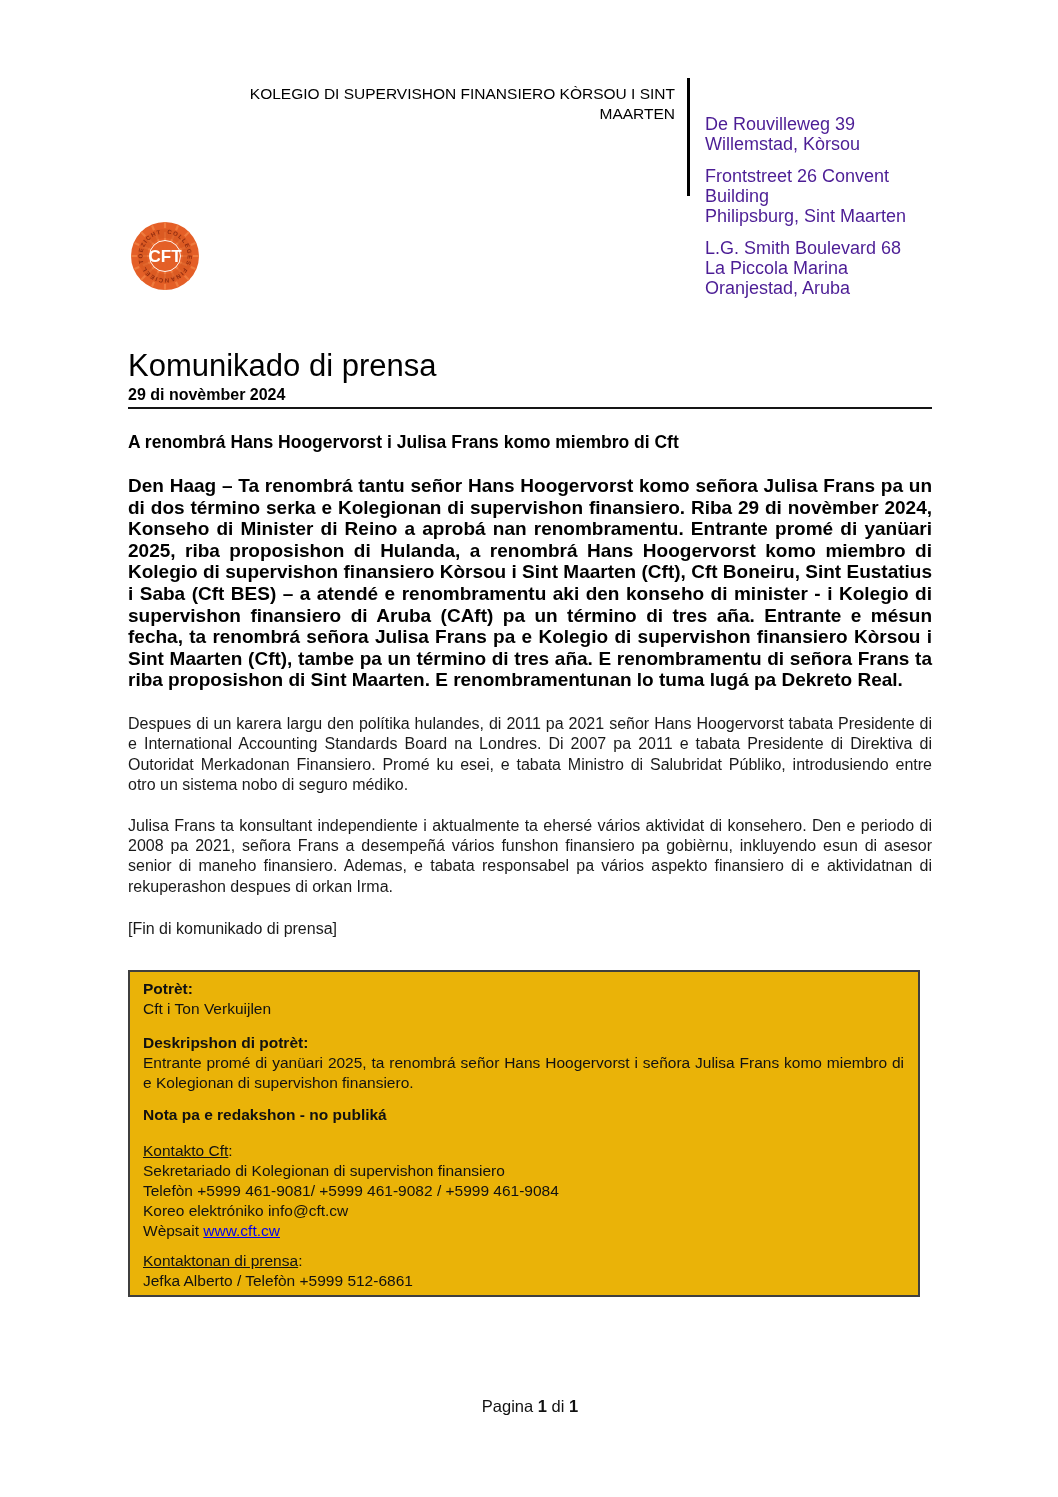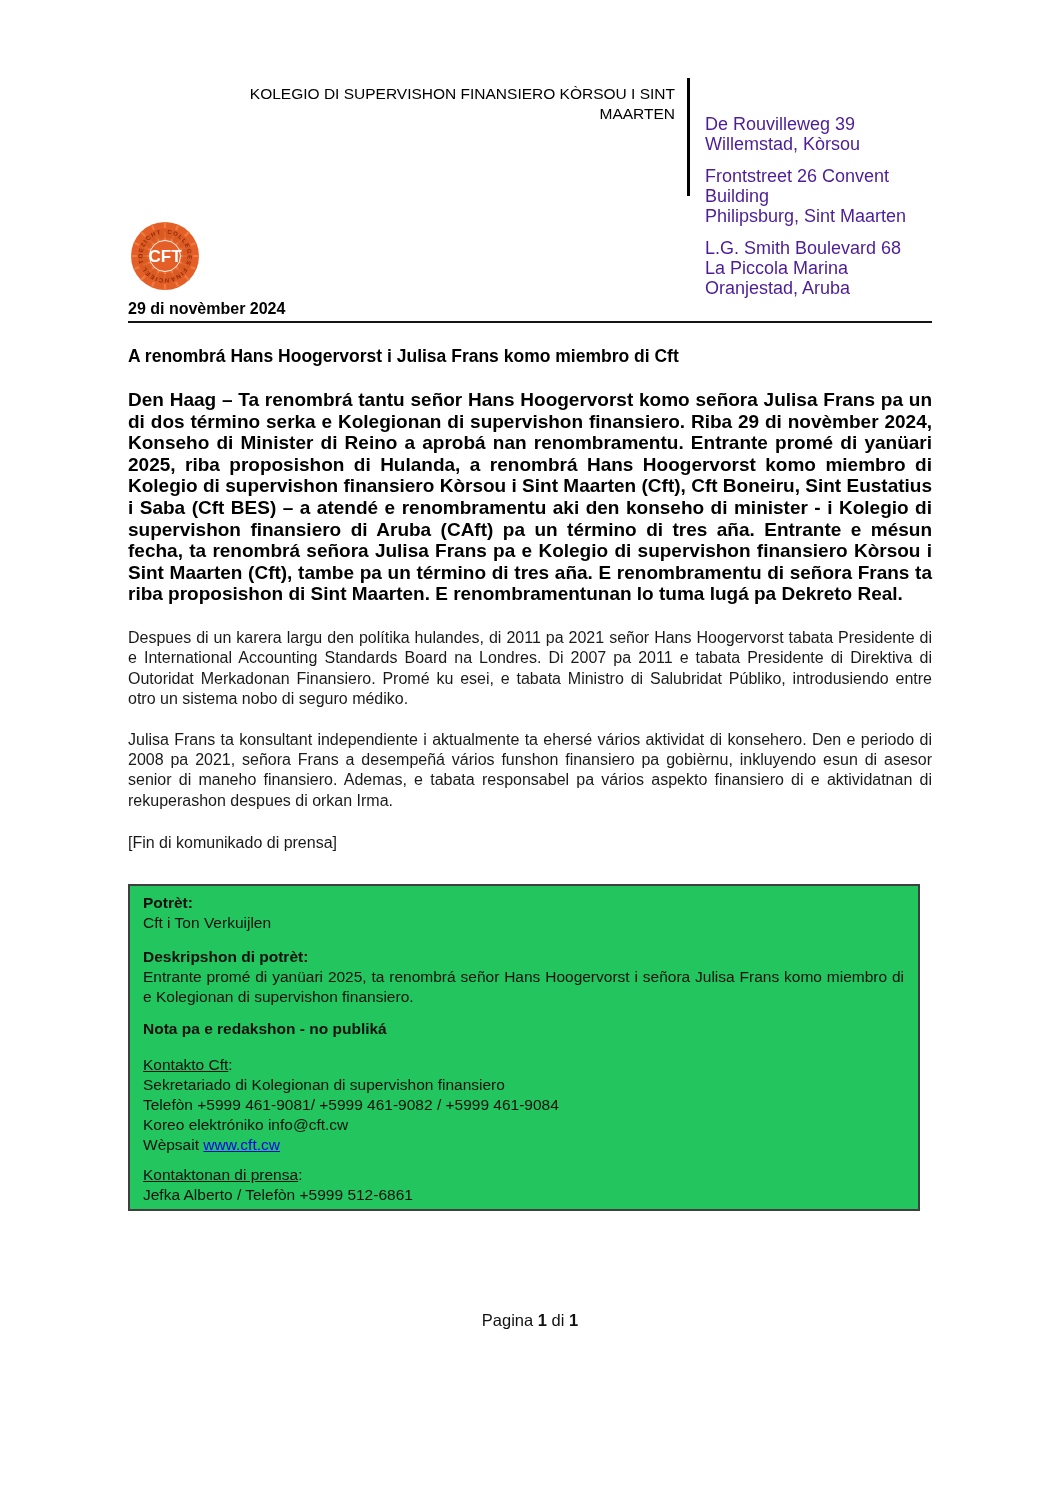--- a/index.html
+++ b/index.html
@@ -28,21 +28,21 @@
   .headline { margin-top:22px; font-size:17.5px; line-height:22px; font-weight:bold; color:#000; }
   .lead {
     margin-top:22px; font-size:19px; line-height:21.6px; font-weight:bold;
     text-align:justify; color:#000;
   }
   .para { margin-top:20px; font-size:16px; line-height:20.4px; text-align:justify; color:#1a1a1a; }
   .para.first { margin-top:23px; }
   .closing { margin-top:22px; font-size:16px; line-height:20px; color:#1a1a1a; }
   
   .notes-box {
-    margin-top:31px; width:792px; border:2px solid #3f3f3f; background:#22c55e;
+    margin-top:31px; width:792px; border:2px solid #3f3f3f; background:#eab308;
     padding:7px 14px 4px 13px; font-size:15.5px; line-height:20px; color:#111;
   }
   .notes-box .bold { font-weight:bold; }
   .notes-box .sec-desk { margin-top:14px; }
   .notes-box .desc-text { text-align:justify; }
   .notes-box .sec-nota { margin-top:12px; }
   .notes-box .sec-kontakto { margin-top:16px; }
   .notes-box .sec-prensa { margin-top:10px; }
   .u { text-decoration:underline; }
   a.link, .link { color:#0000ee; text-decoration:underline; cursor:pointer; }
@@ -96,20 +96,21 @@
       <circle cx="35" cy="35" r="26" fill="none" stroke="#E45F27" stroke-width="4"></circle>
       <circle cx="35" cy="35" r="22.5" fill="none" stroke="#D4551F" stroke-width="9" opacity="0.55"></circle>
       <text font-family="Liberation Sans, sans-serif" font-size="6" font-weight="bold" fill="#8F2B10" letter-spacing="1.2">
         <textPath href="#ringPath" startOffset="2">COLLEGES  FINANCIEEL  TOEZICHT</textPath>
       </text>
       <circle cx="35" cy="35" r="15.5" fill="#E45F27" stroke="#FFFFFF" stroke-width="1" opacity="0.95"></circle>
       <text x="35" y="41" text-anchor="middle" font-family="Liberation Sans, sans-serif" font-size="17" font-weight="bold" fill="#FFFFFF">CFT</text>
     </svg>
   </div>
 
+  <div class="masthead-title">Komunikado di prensa</div>
   <div class="masthead-date">29 di novèmber 2024</div>
   <div class="rule"></div>
 
   <div class="headline">A renombrá Hans Hoogervorst i Julisa Frans komo miembro di Cft</div>
   <p class="lead">Den Haag – Ta renombrá tantu señor Hans Hoogervorst komo señora Julisa Frans pa un di dos término serka e Kolegionan di supervishon finansiero. Riba 29 di novèmber 2024, Konseho di Minister di Reino a aprobá nan renombramentu. Entrante promé di yanüari 2025, riba proposishon di Hulanda, a renombrá Hans Hoogervorst komo miembro di Kolegio di supervishon finansiero Kòrsou i Sint Maarten (Cft), Cft Boneiru, Sint Eustatius i Saba (Cft BES) – a atendé e renombramentu aki den konseho di minister - i Kolegio di supervishon finansiero di Aruba (CAft) pa un término di tres aña. Entrante e mésun fecha, ta renombrá señora Julisa Frans pa e Kolegio di supervishon finansiero Kòrsou i Sint Maarten (Cft), tambe pa un término di tres aña. E renombramentu di señora Frans ta riba proposishon di Sint Maarten. E renombramentunan lo tuma lugá pa Dekreto Real.</p>
   <p class="para first">Despues di un karera largu den polítika hulandes, di 2011 pa 2021 señor Hans Hoogervorst tabata Presidente di e International Accounting Standards Board na Londres. Di 2007 pa 2011 e tabata Presidente di Direktiva di Outoridat Merkadonan Finansiero. Promé ku esei, e tabata Ministro di Salubridat Públiko, introdusiendo entre otro un sistema nobo di seguro médiko.</p>
   <p class="para">Julisa Frans ta konsultant independiente i aktualmente ta ehersé vários aktividat di konsehero. Den e periodo di 2008 pa 2021, señora Frans a desempeñá vários funshon finansiero pa gobièrnu, inkluyendo esun di asesor senior di maneho finansiero. Ademas, e tabata responsabel pa vários aspekto finansiero di e aktividatnan di rekuperashon despues di orkan Irma.</p>
   <p class="closing">[Fin di komunikado di prensa]</p>
 
   <div class="notes-box">

